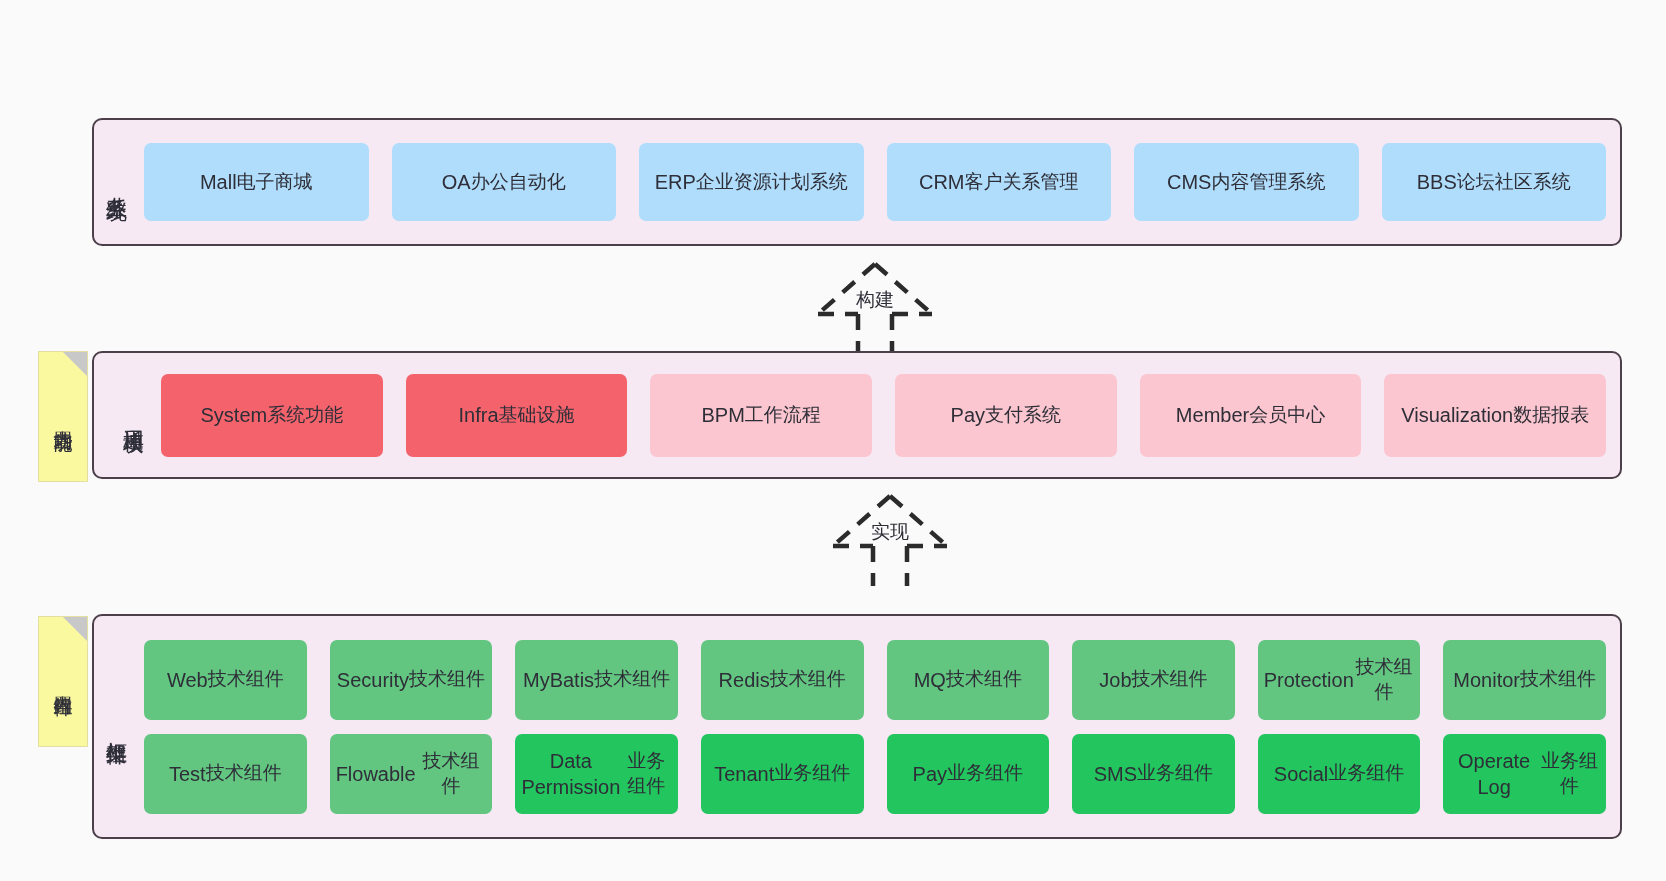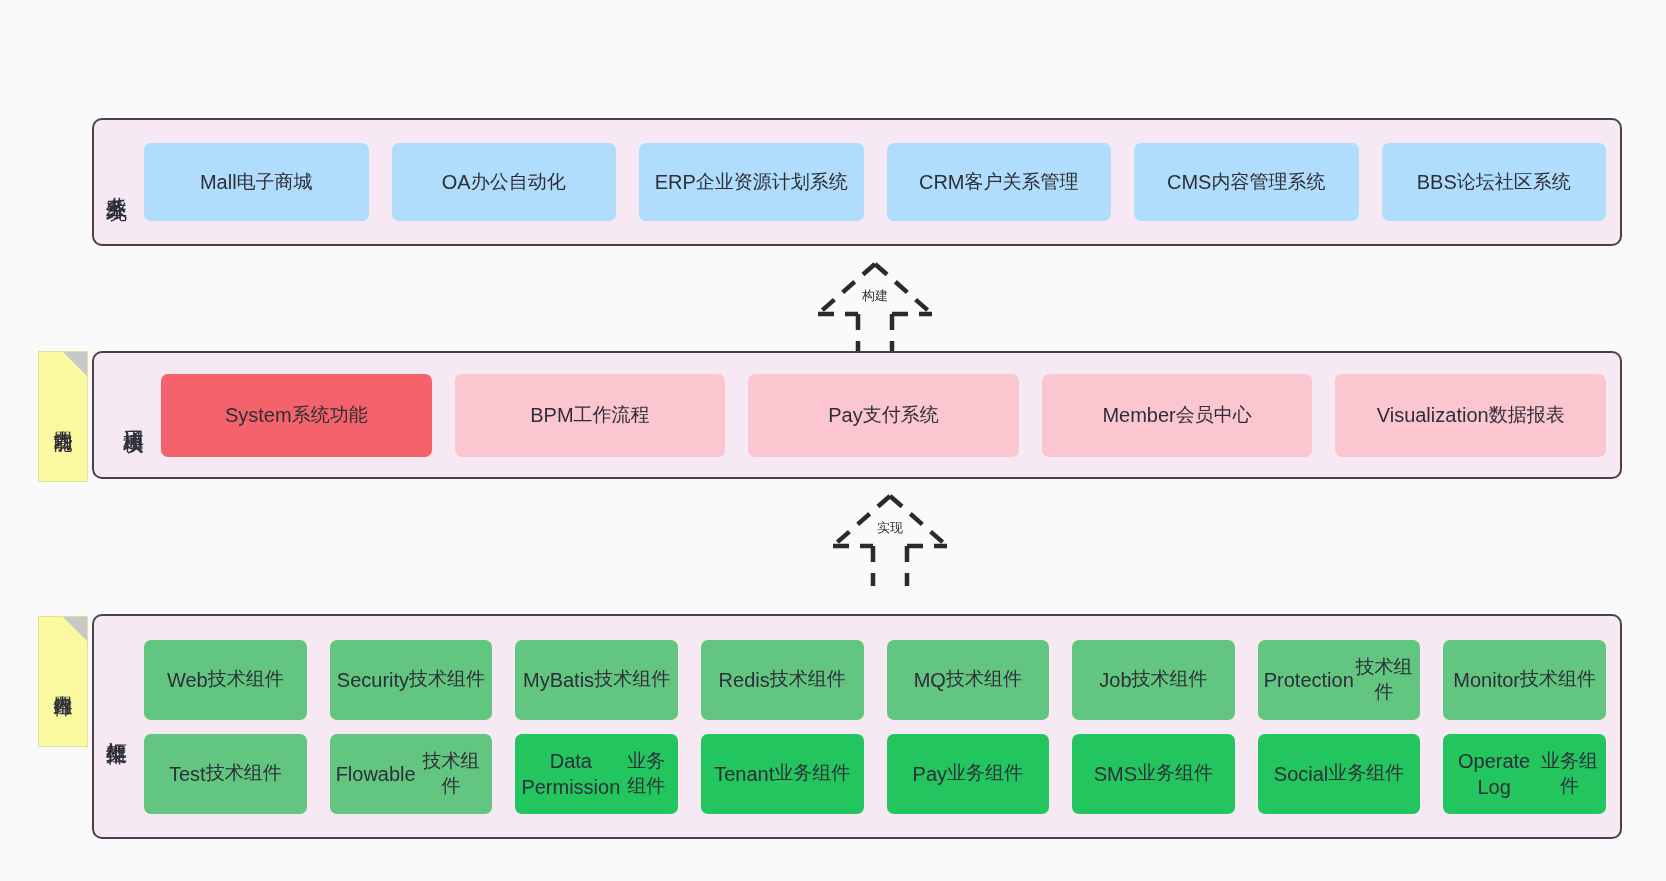--- a/index.html
+++ b/index.html
@@ -123,21 +123,21 @@
   .connector {
     position: absolute;
     width: 170px;
     height: 100px;
   }
   .connector svg { display: block; overflow: visible; }
   .connector .conn-label {
     position: absolute;
     left: 50%;
     transform: translateX(-50%);
-    font-size: 13px;
+    font-size: 19px;
     background: transparent;
     color: #2e2e38;
     white-space: nowrap;
     padding: 0 2px;
   }
 </style>
 </head>
 <body>
 
 <div id="canvas">
@@ -189,20 +189,24 @@
   </div>
 
   <div class="layer" id="layer-module" style="left:92px; top:351px; width:1530px; height:128px;padding-left:17px;">
     <div class="layer-title">通用模块</div>
     <div class="layer-body">
       <div class="row">
         <div class="card c-red h-mod">
           <span class="t1">System</span>
           <span class="t2">系统功能</span>
         </div>
+        <div class="card c-red h-mod">
+          <span class="t1">Infra</span>
+          <span class="t2">基础设施</span>
+        </div>
         <div class="card c-pink h-mod">
           <span class="t1">BPM</span>
           <span class="t2">工作流程</span>
         </div>
         <div class="card c-pink h-mod">
           <span class="t1">Pay</span>
           <span class="t2">支付系统</span>
         </div>
         <div class="card c-pink h-mod">
           <span class="t1">Member</span>

